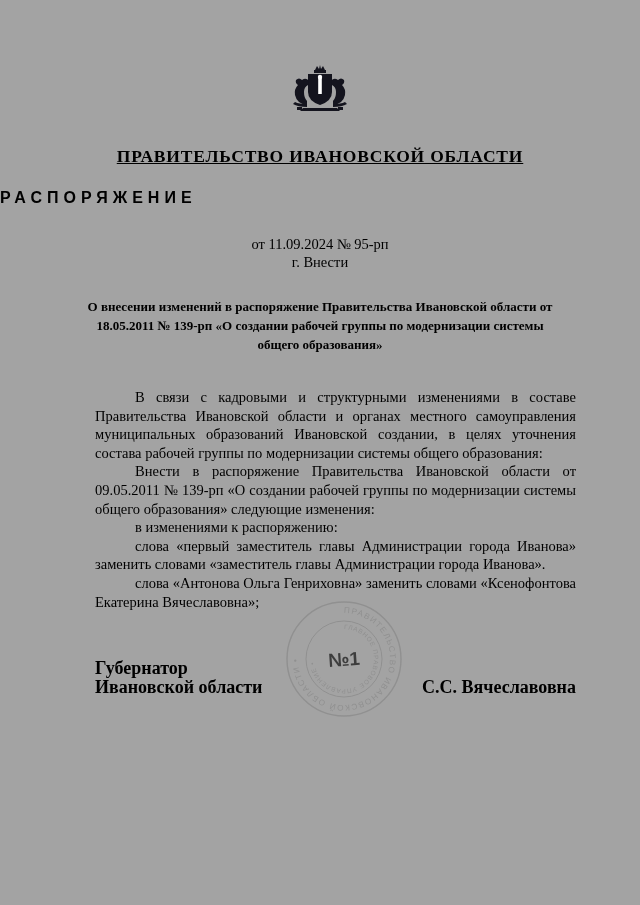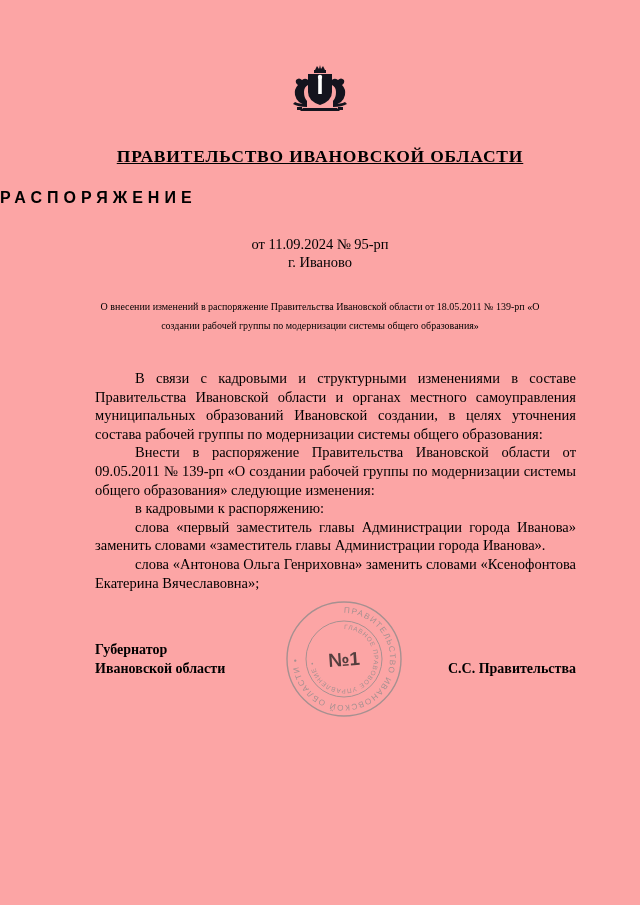--- a/index.html
+++ b/index.html
@@ -1,21 +1,21 @@
 <!DOCTYPE html>
 <html><head>
 <meta charset="utf-8">
 <style>
   html, body { margin: 0; padding: 0; }
   body { background: #ffffff; }
   .page {
     position: relative;
     width: 640px;
     height: 905px;
-    background: #fca5a5;
+    background: #a3a3a3;
     color: #000000;
     font-family: "Liberation Serif", serif;
     overflow: hidden;
   }
   .emblem-wrap {
     padding-top: 64px;
     text-align: center;
   }
   .org-name {
     margin: 26px 0 0 0;
@@ -37,40 +37,40 @@
   .date-block {
     margin-top: 28px;
     text-align: center;
     font-size: 14.5px;
     line-height: 18px;
   }
   .doc-title {
     margin: 26px auto 16px auto;
     max-width: 470px;
     text-align: center;
-    font-size: 10px;
-    font-weight: normal;
+    font-size: 13px;
+    font-weight: bold;
     line-height: 19px;
   }
   .body-text {
     margin: 34px 64px 0 95px;
     font-size: 14.5px;
     line-height: 18.6px;
     text-align: justify;
   }
   .body-text p.para {
     margin: 0;
     text-indent: 40px;
   }
   .signature-row {
     margin: 48px 64px 0 95px;
     display: flex;
     justify-content: space-between;
     align-items: flex-end;
-    font-size: 14px;
+    font-size: 18px;
     font-weight: bold;
     line-height: 19px;
   }
   .stamp {
     position: absolute;
     left: 283px;
     top: 598px;
     width: 122px;
     height: 122px;
     opacity: 0.75;
@@ -108,39 +108,39 @@
         </g>
       </svg>
     </span>
   </div>
 
   <h1 class="org-name">ПРАВИТЕЛЬСТВО ИВАНОВСКОЙ ОБЛАСТИ</h1>
   <div class="doc-type">РАСПОРЯЖЕНИЕ</div>
 
   <div class="date-block">
     <div>от 11.09.2024 № 95-рп</div>
-    <div>г. Иваново</div>
+    <div>г. Внести</div>
   </div>
 
   <div class="doc-title">О внесении изменений в распоряжение Правительства Ивановской области от 18.05.2011 № 139-рп «О создании рабочей группы по модернизации системы общего образования»</div>
 
   <div class="body-text">
       <p class="para">В связи с кадровыми и структурными изменениями в составе Правительства Ивановской области и органах местного самоуправления муниципальных образований Ивановской создании, в целях уточнения состава рабочей группы по модернизации системы общего образования:</p>
       <p class="para">Внести в распоряжение Правительства Ивановской области от 09.05.2011 № 139-рп «О создании рабочей группы по модернизации системы общего образования» следующие изменения:</p>
-      <p class="para">в кадровыми к распоряжению:</p>
+      <p class="para">в изменениями к распоряжению:</p>
       <p class="para">слова «первый заместитель главы Администрации города Иванова» заменить словами «заместитель главы Администрации города Иванова».</p>
       <p class="para">слова «Антонова Ольга Генриховна» заменить словами «Ксенофонтова Екатерина Вячеславовна»;</p>
     </div>
 
   <div class="signature-row">
     <div>
       <div>Губернатор</div>
       <div>Ивановской области</div>
     </div>
-    <div>С.С. Правительства</div>
+    <div>С.С. Вячеславовна</div>
   </div>
 
   <div class="stamp">
     <svg viewBox="0 0 122 122" aria-hidden="true">
       <defs>
         <path id="outerRing" d="M61,15 a46,46 0 1,1 -0.02,0" fill="none"></path>
         <path id="innerRing" d="M61,31 a30,30 0 1,1 -0.02,0" fill="none"></path>
       </defs>
       <circle cx="61" cy="61" r="57" fill="none" stroke="#8a8a8a" stroke-width="1.4"></circle>
       <circle cx="61" cy="61" r="38" fill="none" stroke="#8a8a8a" stroke-width="1"></circle>

